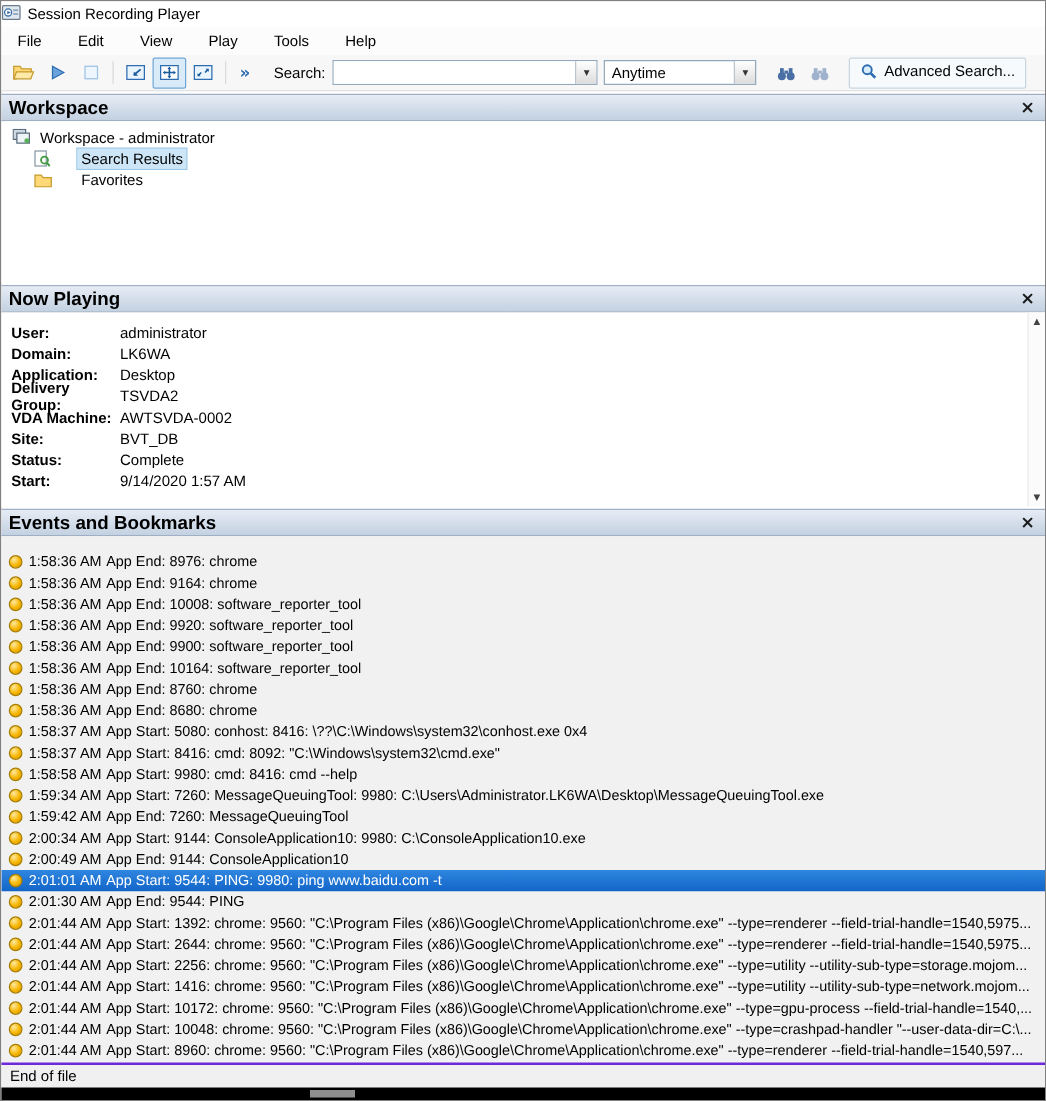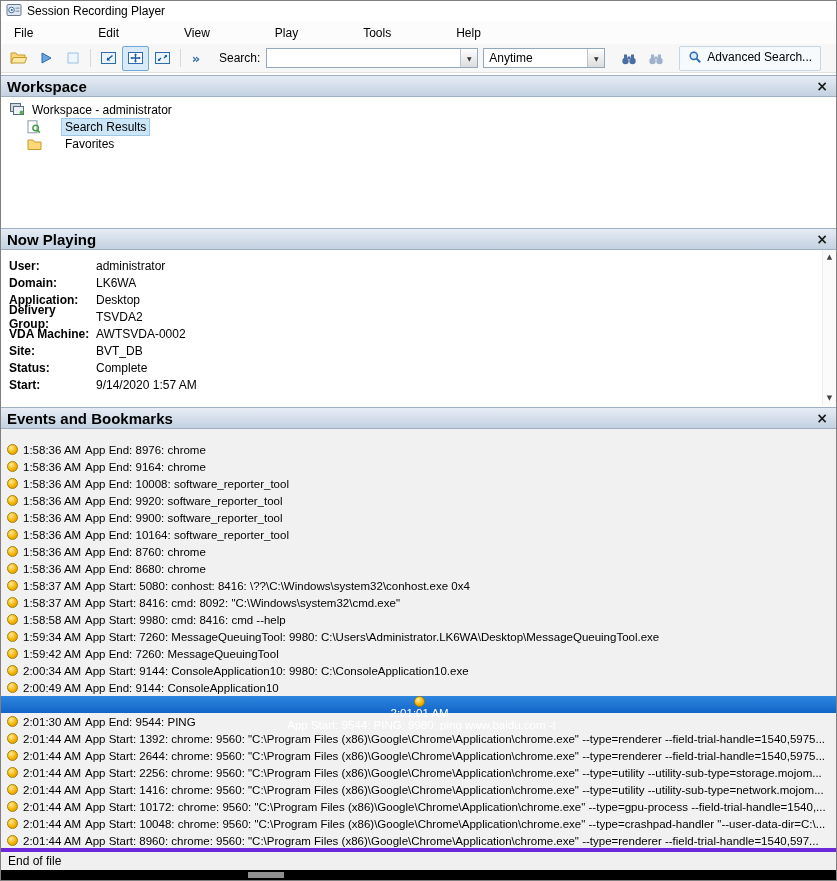--- a/index.html
+++ b/index.html
@@ -5,24 +5,24 @@
   html,body { margin:0; padding:0; background:#fff; }
   .window {
     width:837px; height:881px; box-sizing:border-box;
     border:1px solid #808080; background:#fff; overflow:hidden;
     display:flex; flex-direction:column;
     font-family:"Liberation Sans", sans-serif; font-size:12px; color:#000;
   }
   .glyph { font-family:"DejaVu Sans", sans-serif; }
 
   
-  .titlebar { height:20px; flex:none; display:flex; align-items:center; gap:5px; padding-left:5px; background:#fff; }
-
-  
-  .menubar { height:23px; flex:none; display:flex; align-items:center; background:#fcfcfc; padding-left:5px;gap:36px; }
+  .titlebar { height:20px; flex:none; display:flex; align-items:center; gap:5px; background:#fff; }
+
+  
+  .menubar { height:23px; flex:none; display:flex; align-items:center; background:#fcfcfc; padding-left:5px; }
   .menu-item { padding:3px 8px; margin-right:13px; }
 
   
   .toolbar { height:28px; flex:none; display:flex; align-items:center; padding:0 4px; background:#f7f7f7; border-bottom:1px solid #e3e3e3; }
   .tbtn { width:25px; height:23px; flex:none; display:flex; align-items:center; justify-content:center; border:1px solid transparent; border-radius:2px; }
   .tbtn.pressed { border-color:#70a8d8; background:#d9ebf9; }
   .tbtn.dim { opacity:.5; }
   .tsep { width:1px; height:18px; background:#d9d9d9; margin:0 4px; flex:none; }
   .chevron-btn { color:#2d6cb0; font-weight:bold; font-size:13px; width:20px; }
   .search-label { margin-left:12px; margin-right:6px; }
@@ -56,28 +56,28 @@
   .np-label { width:87px; flex:none; font-weight:bold; }
   .vscroll { position:absolute; right:0; top:0; bottom:0; width:13px; background:#fbfbfb; border-left:1px solid #ececec; }
   .scroll-arrow { position:absolute; left:0; right:0; text-align:center; font-size:7px; color:#444; }
   .scroll-arrow.up { top:3px; }
   .scroll-arrow.down { bottom:3px; }
 
   
   .events-panel { flex:1; min-height:0; }
   .events-body { flex:1; min-height:0; background:#f1f1f1; overflow:hidden; padding-top:12px; }
   .event-row { height:17px; display:flex; align-items:center; padding-left:6px; white-space:nowrap; font-size:11.5px; }
-  .event-row.selected { background:linear-gradient(180deg,#2f86e0,#1265c8); color:#fff;flex-direction:column; }
+  .event-row.selected { background:linear-gradient(180deg,#2f86e0,#1265c8); color:#fff; }
   .event-icon { width:11px; height:11px; flex:none; margin-right:5px; border-radius:50%; box-sizing:border-box;
     background:radial-gradient(circle at 35% 30%, #ffe9a0, #f7b500 55%, #d29400); border:1px solid #a87e00; }
   .event-time { width:62px; flex:none; }
   .event-text { flex:none; }
 
   
-  .statusbar { height:18px; flex:none; background:#f0f0f0; border-top:4px solid #6d28d9; display:flex; align-items:center; padding-left:7px; }
+  .statusbar { height:18px; flex:none; background:#f0f0f0; border-top:2px solid #6d28d9; display:flex; align-items:center; padding-left:7px; }
   .bottom-strip { height:10px; flex:none; background:#000; position:relative; }
   .strip-item { position:absolute; left:247px; top:2px; width:36px; height:6px; background:#8f8f8f; }
 </style>
 </head>
 <body>
 
 <div class="window">
 
   <div class="titlebar">
     <span>

